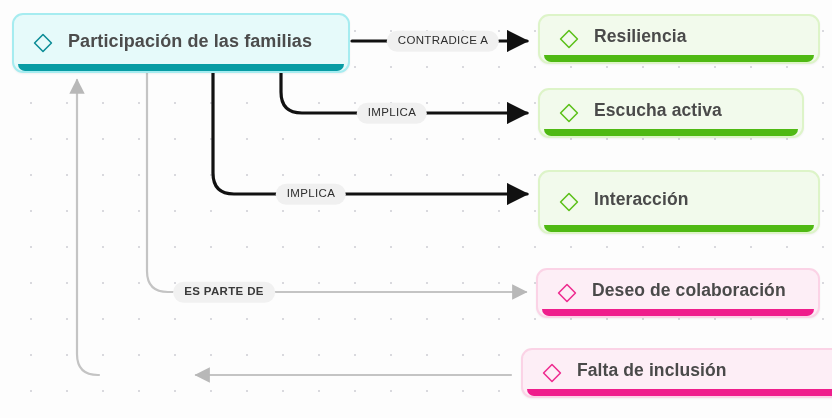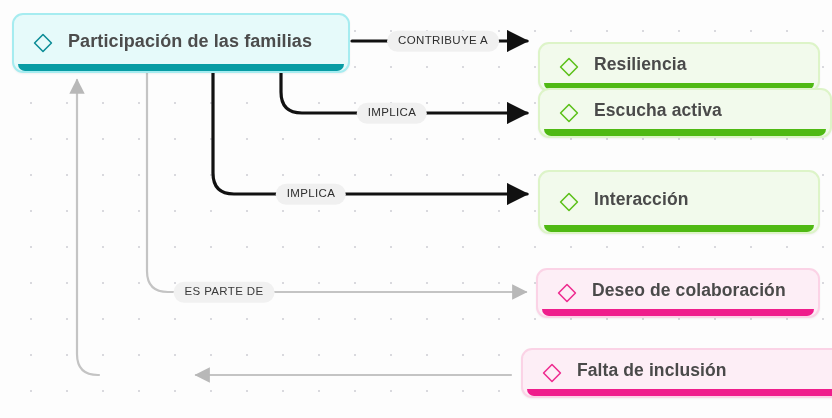--- a/index.html
+++ b/index.html
@@ -83,21 +83,21 @@
     transform:translate(-50%,-50%);
     background:#f0f0f0;
     border-radius:12px;
     padding:4px 11px 5px 11px;
     font-size:11.5px;
     letter-spacing:.35px;
     color:#2d2d2d;
     white-space:nowrap;
     line-height:1;
   }
-  .edge-label--muted{color:#3a3a3a;background:#f1f1f1;}
+  .edge-label--muted{color:#3a3a3a;background:#f1f1f1;font-weight:bold;}
 </style>
 </head>
 <body>
 
 <div id="canvas">
 
   <svg id="edge-layer" width="832" height="418" viewBox="0 0 832 418" xmlns="http://www.w3.org/2000/svg">
     <defs>
       <marker id="arrow-strong" viewBox="0 0 10 10" refX="9" refY="5" markerWidth="7" markerHeight="7" orient="auto-start-reverse">
         <path d="M 0 0 L 10 5 L 0 10 z" fill="#111111"></path>
@@ -126,46 +126,46 @@
       <path d="M 147 73 L 147 271 Q 147 292 168 292 L 176 292" stroke="#c4c4c4" stroke-width="2.2" fill="none" stroke-linecap="round" stroke-linejoin="round"></path>
       <path d="M 272 292 L 526 292" stroke="#c4c4c4" stroke-width="2.2" fill="none" stroke-linecap="round" marker-end="url(#arrow-muted)"></path>
     </g>
 
     <g>
       <path d="M 196 375 L 511 375" stroke="#c4c4c4" stroke-width="2.2" fill="none" stroke-linecap="round" marker-start="url(#arrow-muted)"></path>
       <path d="M 99 375 L 98 375 Q 77 375 77 354 L 77 80" stroke="#c4c4c4" stroke-width="2.2" fill="none" stroke-linecap="round" stroke-linejoin="round" marker-end="url(#arrow-muted)"></path>
     </g>
   </svg>
 
-  <div class="edge-label" style="left:443px;top:41px;">CONTRIBUYE A</div>
+  <div class="edge-label" style="left:443px;top:41px;">CONTRADICE A</div>
 
   <div class="edge-label" style="left:392px;top:113px;">IMPLICA</div>
 
   <div class="edge-label" style="left:311px;top:194px;">IMPLICA</div>
 
   <div class="edge-label edge-label--muted" style="left:224px;top:292px;">ES PARTE DE</div>
 
 
   <div class="node node--source" style="left:12px;top:13px;width:338px;height:60px;">
     <svg class="node-icon" viewBox="0 0 24 24" xmlns="http://www.w3.org/2000/svg">
       <path d="M12 2.8 L21.2 12 L12 21.2 L2.8 12 Z" fill="none" stroke="#0c8c96" stroke-width="1.7" stroke-linejoin="round"></path>
     </svg>
     <span class="node-label">Participación de las familias</span>
     <span class="node-bar"></span>
   </div>
 
-  <div class="node node--green" style="left:538px;top:14px;width:282px;height:50px;margin-top:28px;">
+  <div class="node node--green" style="left:538px;top:14px;width:282px;height:50px;">
     <svg class="node-icon" viewBox="0 0 24 24" xmlns="http://www.w3.org/2000/svg">
       <path d="M12 2.8 L21.2 12 L12 21.2 L2.8 12 Z" fill="none" stroke="#5cc019" stroke-width="1.7" stroke-linejoin="round"></path>
     </svg>
     <span class="node-label">Resiliencia</span>
     <span class="node-bar"></span>
   </div>
 
-  <div class="node node--green" style="left:538px;top:88px;width:294px;height:50px;">
+  <div class="node node--green" style="left:538px;top:88px;width:266px;height:50px;">
     <svg class="node-icon" viewBox="0 0 24 24" xmlns="http://www.w3.org/2000/svg">
       <path d="M12 2.8 L21.2 12 L12 21.2 L2.8 12 Z" fill="none" stroke="#5cc019" stroke-width="1.7" stroke-linejoin="round"></path>
     </svg>
     <span class="node-label">Escucha activa</span>
     <span class="node-bar"></span>
   </div>
 
   <div class="node node--green" style="left:538px;top:170px;width:282px;height:64px;">
     <svg class="node-icon" viewBox="0 0 24 24" xmlns="http://www.w3.org/2000/svg">
       <path d="M12 2.8 L21.2 12 L12 21.2 L2.8 12 Z" fill="none" stroke="#5cc019" stroke-width="1.7" stroke-linejoin="round"></path>

